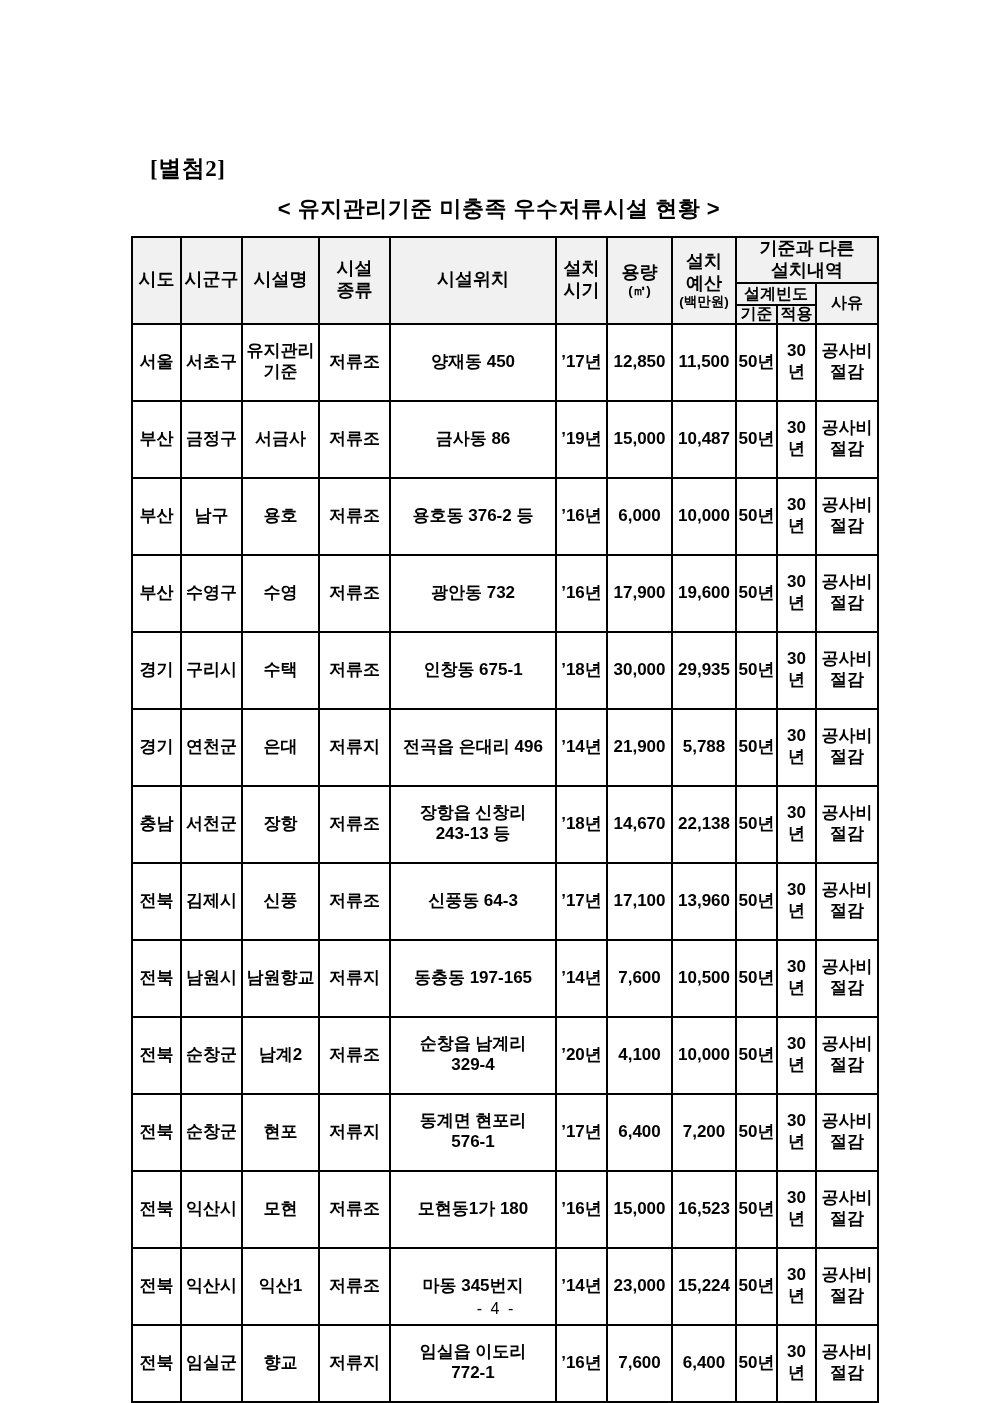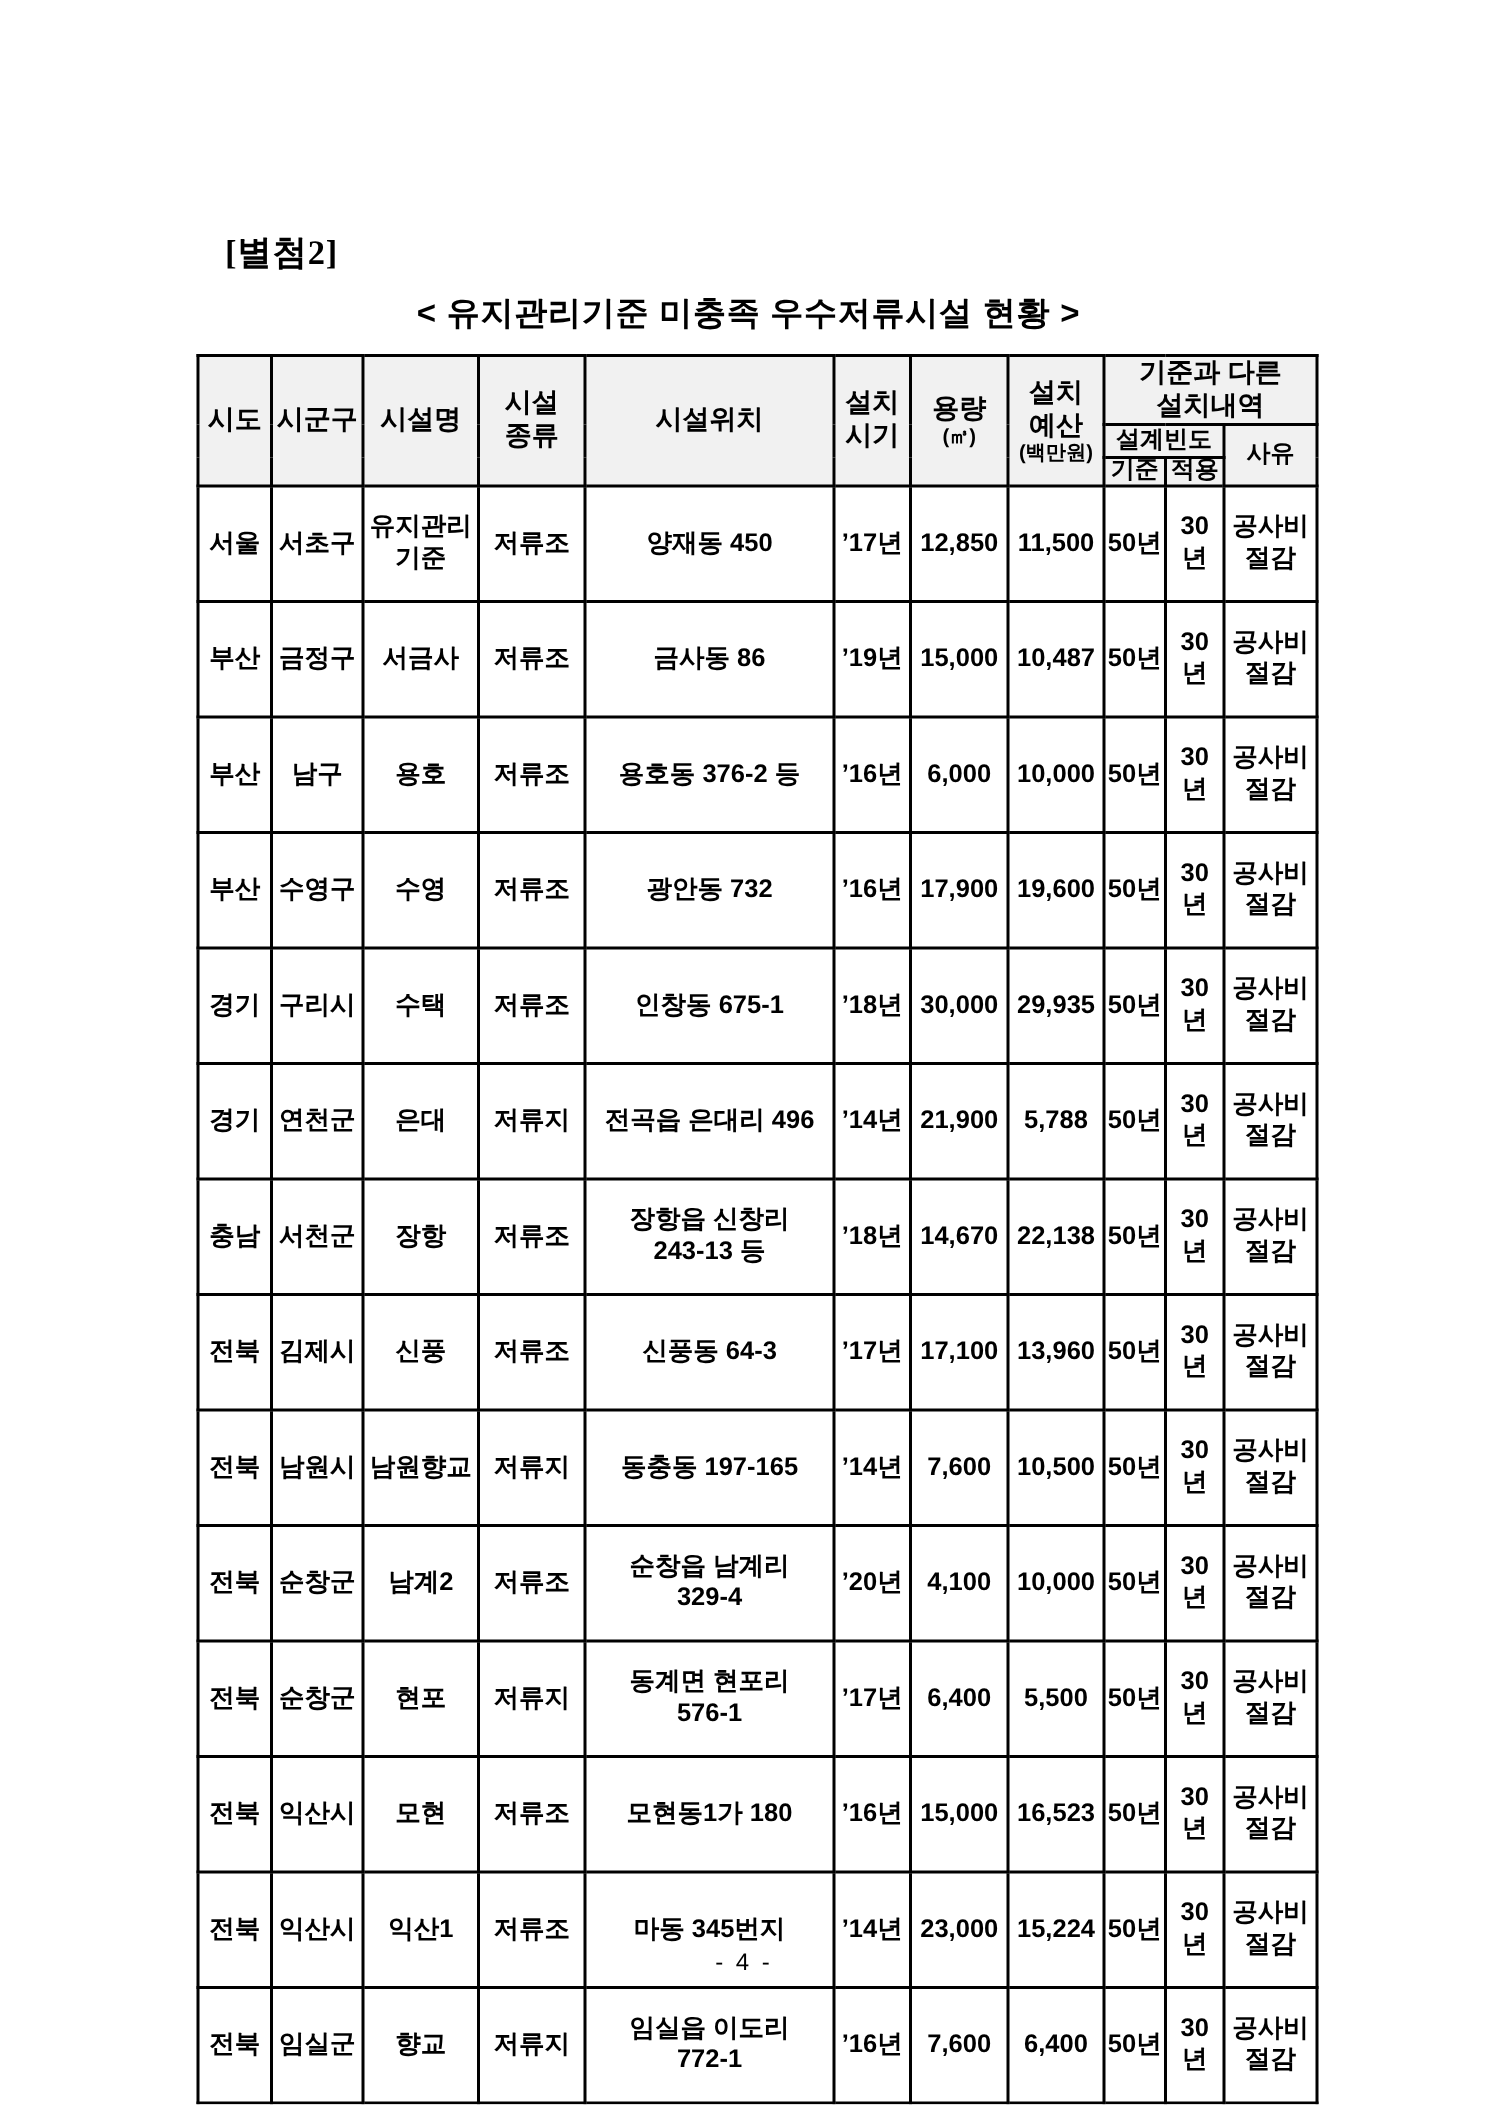--- a/index.html
+++ b/index.html
@@ -285,21 +285,21 @@
           </tr>
           <tr>
             <td>전북</td>
             <td>순창군</td>
             <td>현포</td>
             <td>저류지</td>
             <td>동계면 현포리
 576-1</td>
             <td>’17년</td>
             <td>6,400</td>
-            <td>5,500</td>
+            <td>7,200</td>
             <td>50년</td>
             <td>30년</td>
             <td>공사비 절감</td>
           </tr>
           <tr>
             <td>전북</td>
             <td>익산시</td>
             <td>모현</td>
             <td>저류조</td>
             <td>모현동1가 180</td>

